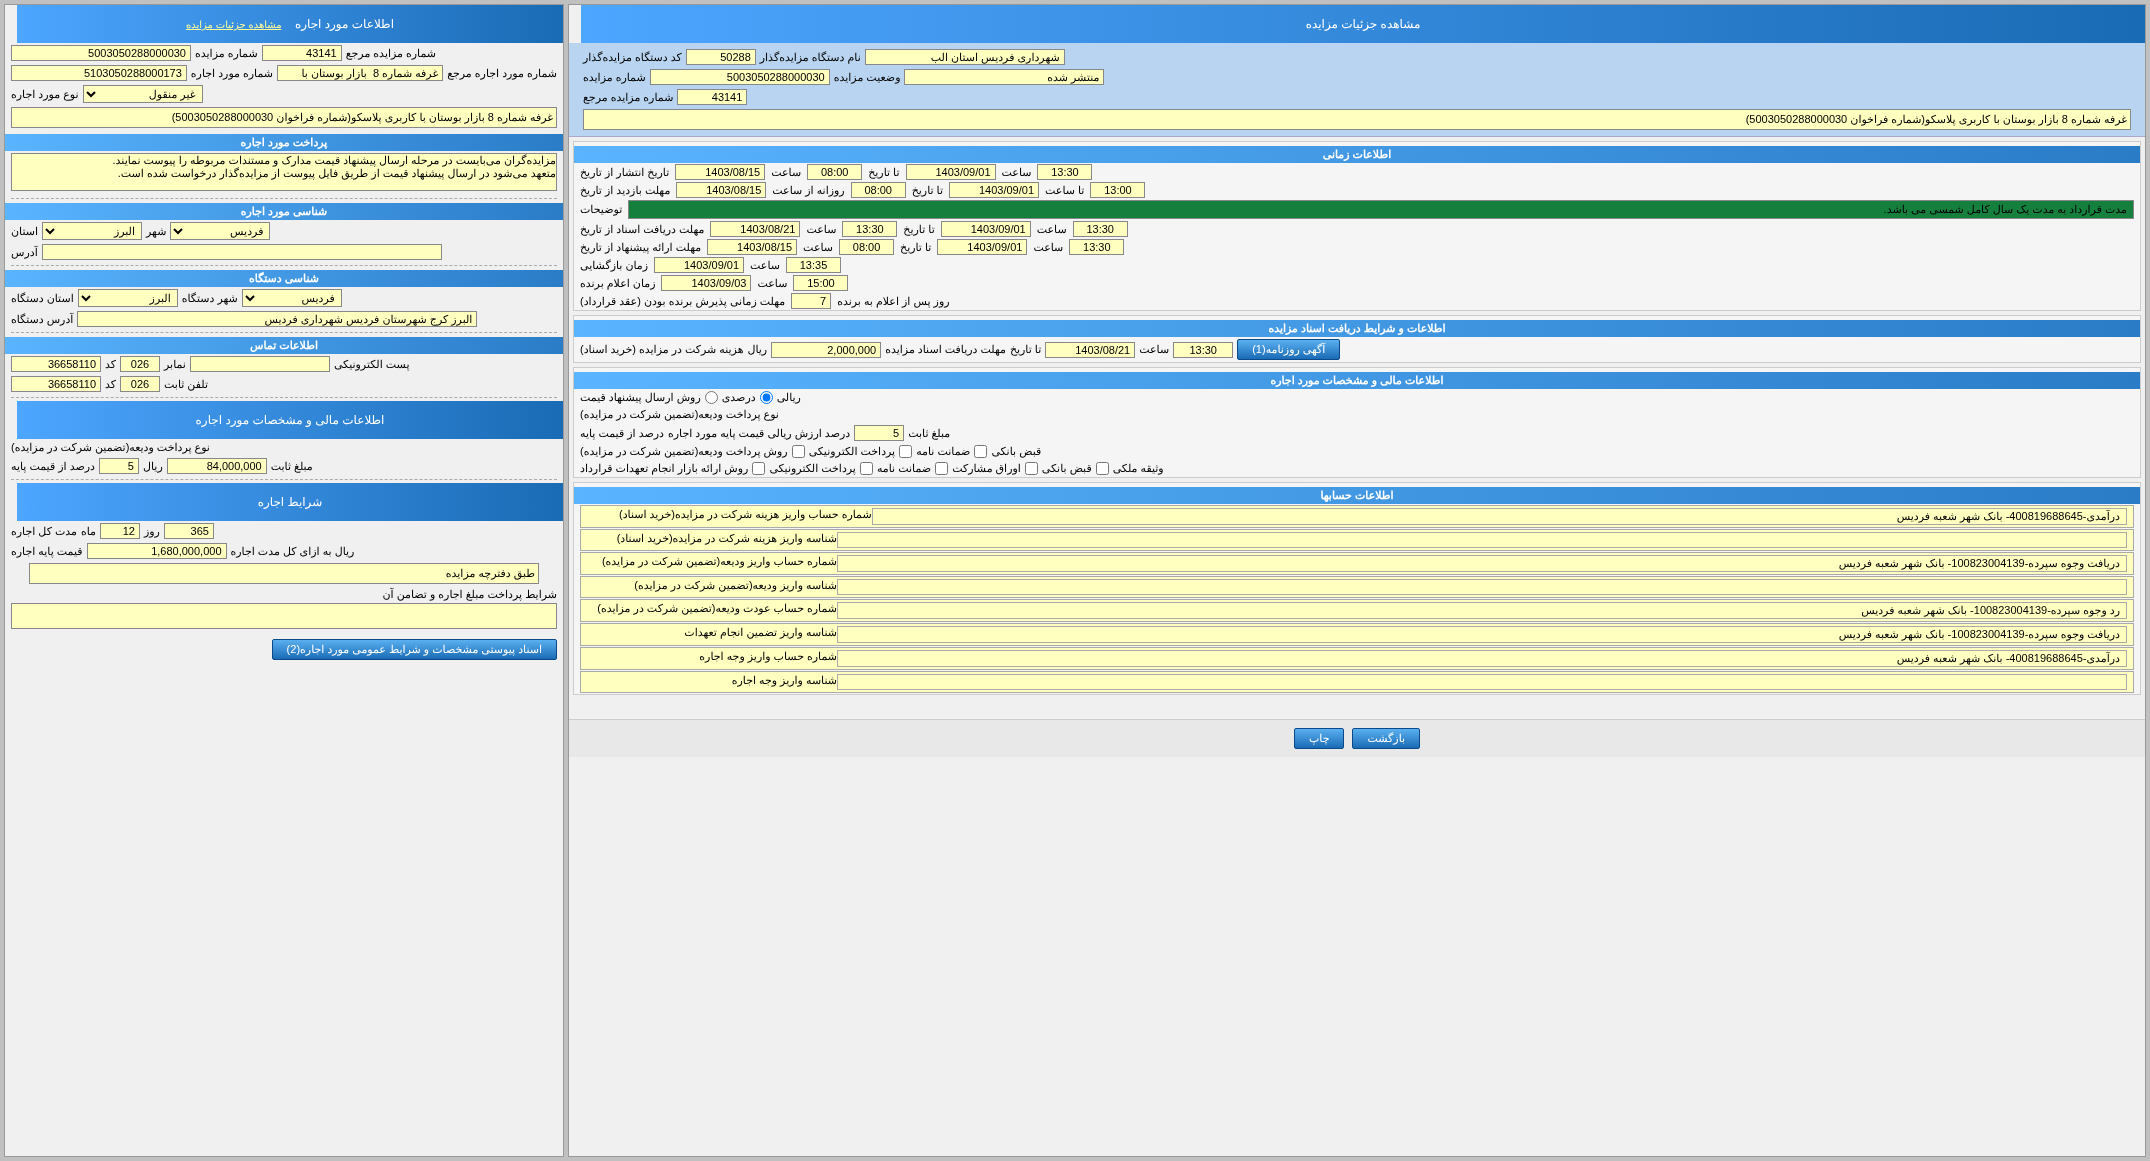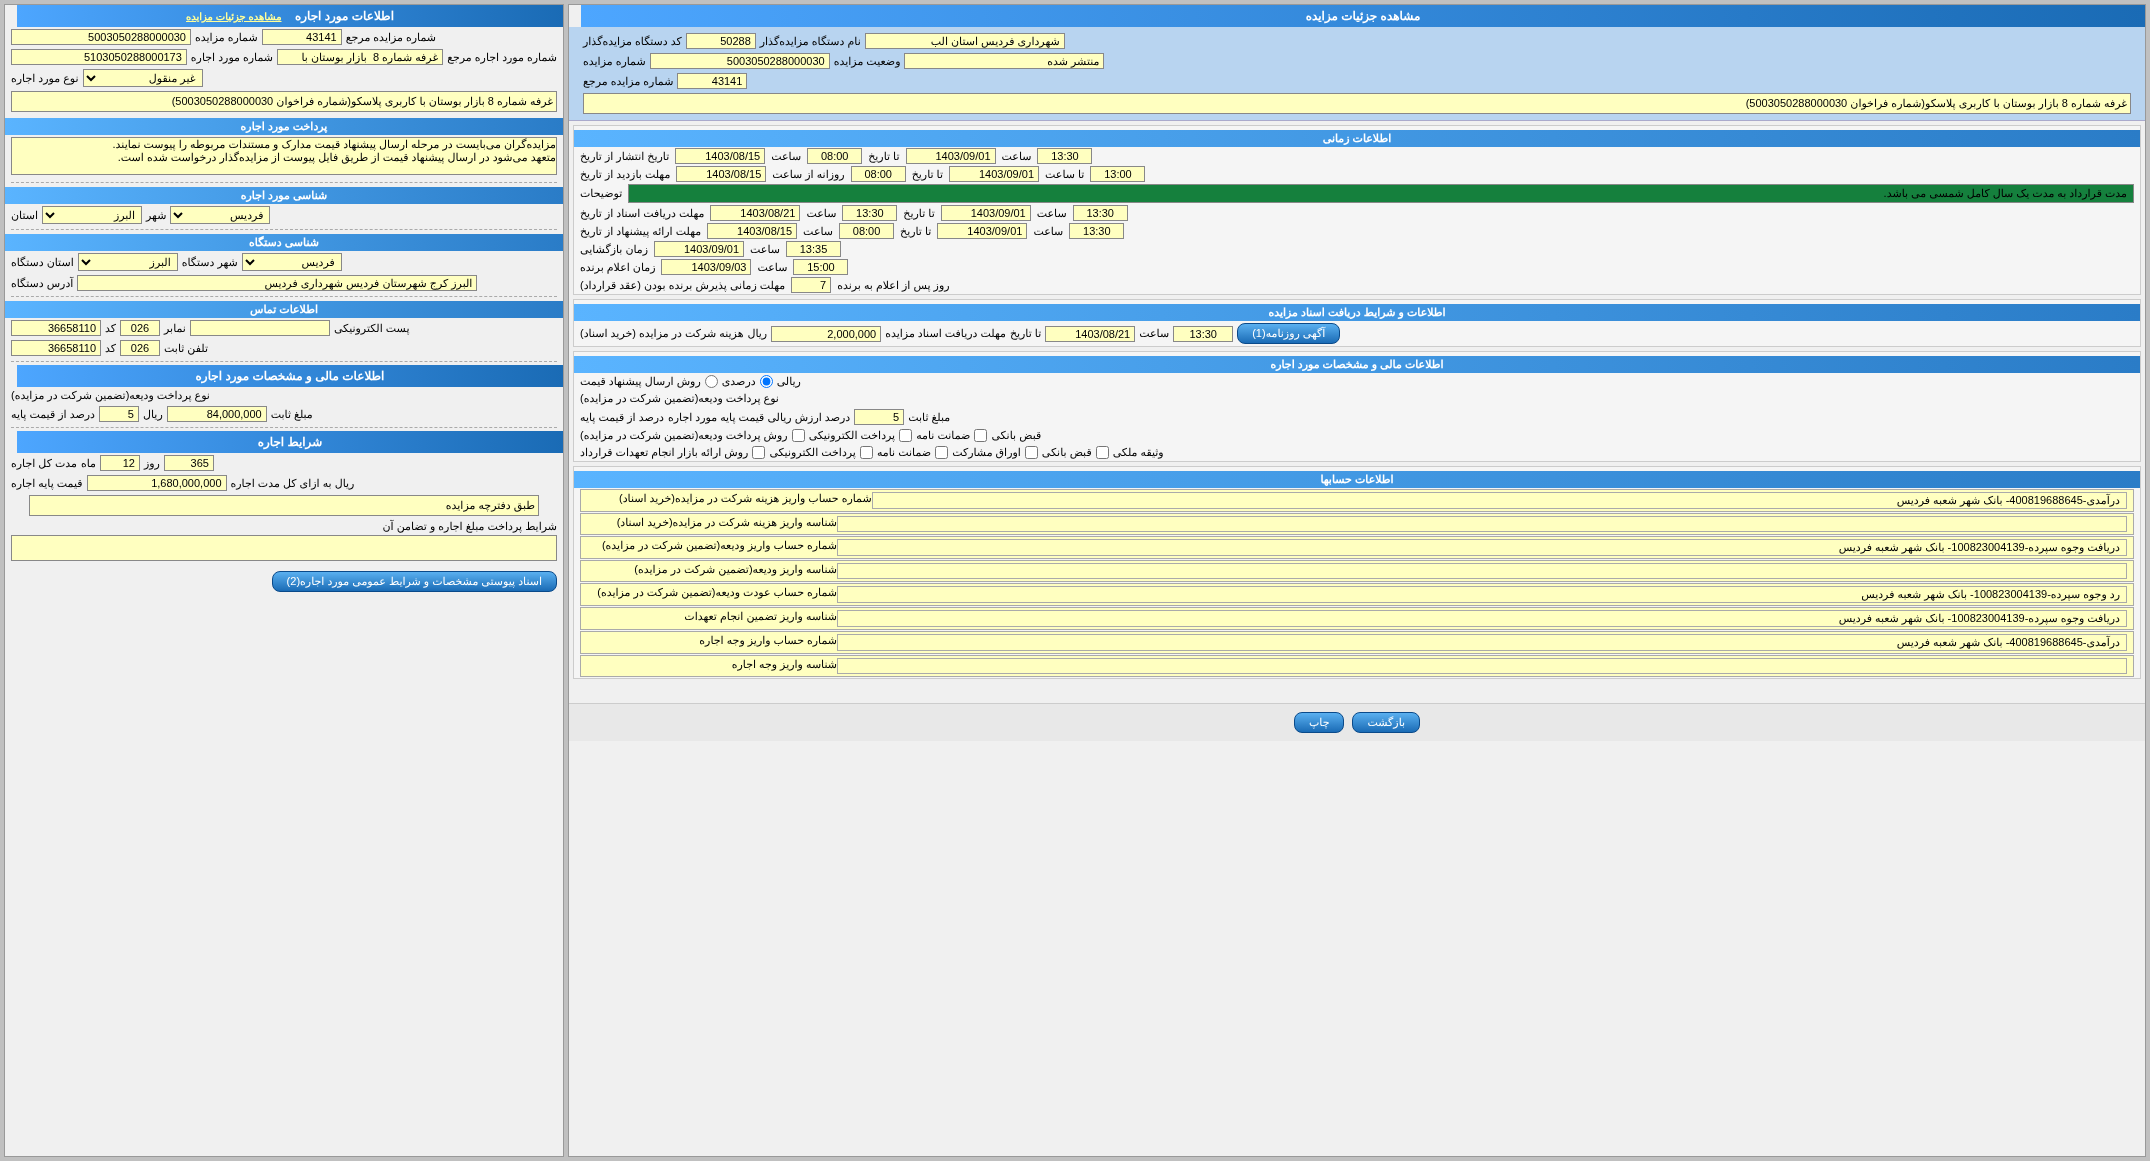--- a/index.html
+++ b/index.html
@@ -21,22 +21,22 @@
     }
     .panel {
       background: #f0f0f0;
       border: 1px solid #999;
       flex: 1;
     }
     .section-header {
       background: linear-gradient(to left, #1a6bb5, #4da6ff);
       color: #fff;
       text-align: center;
-      padding: 4px 6px;
-      font-weight: bold;
+      padding: 12px 6px;
+      font-weight: normal;
       font-size: 12px;
       margin-left: 12px;
     }
     .sub-header {
       background: linear-gradient(to left, #2a7cc7, #5ab4ff);
       color: #fff;
       text-align: center;
       padding: 2px 6px;
       font-weight: bold;
       font-size: 11px;
@@ -89,21 +89,21 @@
       background: #f5f5f5;
     }
     .btn-blue {
       background: linear-gradient(to bottom, #5ab0f0, #1a6bb5);
       color: #fff;
       border: 1px solid #0a4a8a;
       padding: 3px 14px;
       font-size: 11px;
       font-family: Tahoma, Arial, sans-serif;
       cursor: pointer;
-      border-radius: 8px;
+      border-radius: 2px;
       text-align: center;
     }
     .bottom-buttons {
       display: flex;
       flex-direction: row;
       justify-content: center;
       gap: 8px;
       padding: 8px;
       background: #e8e8e8;
       border-top: 1px solid #ccc;
@@ -206,20 +206,24 @@
     <div class="form-row">
       <select class="select-field" style="width:100px;">
         <option>فردیس</option>
       </select>
       <span class="form-label">شهر</span>
       <select class="select-field" style="width:100px;">
         <option>البرز</option>
       </select>
       <span class="form-label">استان</span>
     </div>
+    <div class="form-row">
+      <input class="form-input" style="width: 400px;" readonly="">
+      <span class="form-label">آدرس</span>
+    </div>
 
     <hr class="divider">
 
     <div class="sub-header">
       <span>شناسی دستگاه</span>
     </div>
     <div class="form-row">
       <select class="select-field" style="width:100px;">
         <option>فردیس</option>
       </select>

